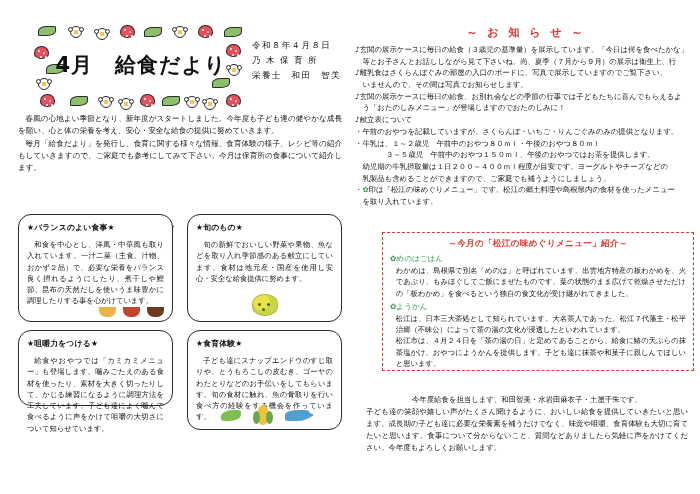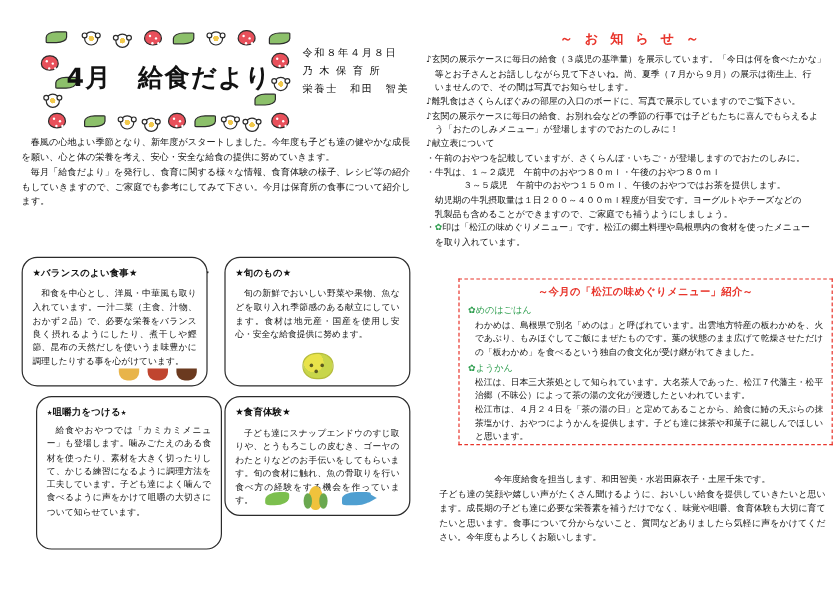--- a/index.html
+++ b/index.html
@@ -87,21 +87,21 @@
     text-align:left;font-size:7.8px;font-weight:bold;color:#111;
     margin-bottom:6px;letter-spacing:.2px;
   }
   .box .b-body{
     font-size:7.3px;line-height:1.55;color:#111;text-align:justify;
   }
   .box .b-body p{margin:0;text-indent:1em;}
 
   #box1{left:0;top:0;height:108px;}
   #box2{left:169px;top:0;height:108px;}
-  #box3{left:12px;top:116px;height:128px;font-family:Liberation Mono, monospace;}
+  #box3{left:0;top:116px;height:76px;}
   #box4{left:169px;top:116px;height:100px;}
 
   .art-row{position:absolute;display:flex;gap:7px;align-items:flex-end;}
   .art-dish{width:17px;height:10px;border-radius:0 0 7px 7px;}
 
   
   #b1art{right:8px;bottom:4px;}
   
   #b2art{left:50%;transform:translateX(-50%);bottom:5px;}
   .citrus{
@@ -275,26 +275,26 @@
     </div>
   </div>
 
   <div class="col-right">
 
     <div class="notice-head">～ お 知 ら せ ～</div>
 
     <div class="notice-body">
       <p class="li">♪玄関の展示ケースに毎日の給食（３歳児の基準量）を展示しています。「今日は何を食べたかな」</p>
       <p class="li ind1">等とお子さんとお話ししながら見て下さいね。尚、夏季（７月から９月）の展示は衛生上、行</p>
+      <p class="li">♪離乳食はさくらんぼぐみの部屋の入口のボードに、写真で展示していますのでご覧下さい。</p>
       <p class="li ind1">いませんので、その間は写真でお知らせします。</p>
-      <p class="li">♪離乳食はさくらんぼぐみの部屋の入口のボードに、写真で展示していますのでご覧下さい。</p>
       <p class="li">♪玄関の展示ケースに毎日の給食、お別れ会などの季節の行事では子どもたちに喜んでもらえるよ</p>
       <p class="li ind1">う「おたのしみメニュー」が登場しますのでおたのしみに！</p>
       <p class="li">♪献立表について</p>
-      <p class="li">・午前のおやつを記載していますが、さくらんぼ・いちご・が登場しますのでおたのしみに。</p>
+      <p class="li">・午前のおやつを記載していますが、さくらんぼ・いちご・りんごぐみのみの提供となります。</p>
       <p class="li">・牛乳は、１～２歳児　午前中のおやつ８０ｍｌ・午後のおやつ８０ｍｌ</p>
       <p class="li ind2">３～５歳児　午前中のおやつ１５０ｍｌ、午後のおやつではお茶を提供します。</p>
       <p class="li ind1">幼児期の牛乳摂取量は１日２００～４００ｍｌ程度が目安です。ヨーグルトやチーズなどの</p>
       <p class="li ind1">乳製品も含めることができますので、ご家庭でも補うようにしましょう。</p>
       <p class="li">
         ・<span class="mk-flower">✿</span><span>印は「松江の味めぐりメニュー」です。松江の郷土料理や島根県内の食材を使ったメニュー</span>
       </p>
       <p class="li ind1">を取り入れています。</p>
     </div>
 

